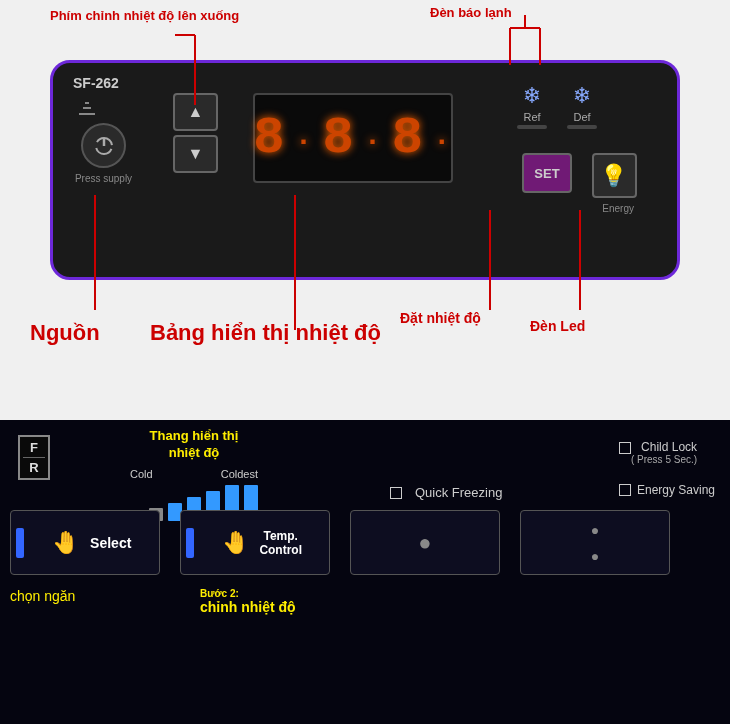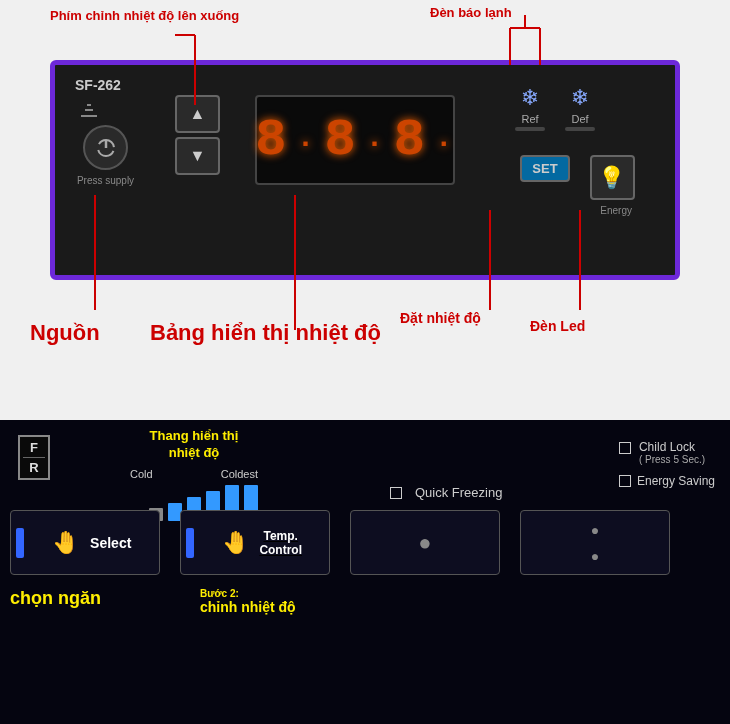--- a/index.html
+++ b/index.html
@@ -22,22 +22,22 @@
     }
 
     
     .controller-panel {
       position: absolute;
       top: 60px;
       left: 50px;
       width: 630px;
       height: 220px;
       background: #1a1a1a;
-      border-radius: 6px;
-      border: 5px solid #6d28d9;
+      border-radius: 20px;
+      border: 3px solid #6d28d9;
     }
 
     .panel-inner {
       position: relative;
       width: 100%;
       height: 100%;
       padding: 15px 20px;
     }
 
     
@@ -169,22 +169,22 @@
       background: #444;
       border-radius: 2px;
     }
 
     
     .set-button {
       position: absolute;
       top: 90px;
       right: 105px;
       width: 50px;
-      height: 27px;
-      background: #0369a1;
+      height: 40px;
+      background: #701a75;
       border: 2px solid #666;
       border-radius: 4px;
       display: flex;
       align-items: center;
       justify-content: center;
       cursor: pointer;
       color: #ccc;
       font-size: 13px;
       font-weight: bold;
     }
@@ -405,21 +405,21 @@
       <div style="width:14px; height:36px; background:#3399ff; border-radius:1px;"></div>
     </div>
   </div>
 
   <div style="position:absolute; top:65px; left:390px; display:flex; align-items:center; gap:13px;">
     <div style="width:12px; height:12px; border:1.5px solid #ccc; background:transparent;"></div>
     <span style="color:#ccc; font-size:13px;">Quick Freezing</span>
   </div>
 
   <div style="position:absolute; top:20px; right:15px;">
-    <div style="display:flex; align-items:flex-start; gap:8px; margin-bottom:9px;">
+    <div style="display:flex; align-items:flex-start; gap:0; margin-bottom:18px;text-align:right;">
       <div style="width:12px; height:12px; border:1.5px solid #ccc; background:transparent; margin-top:2px;"></div>
       <div>
         <div style="color:#ccc; font-size:12px;">Child Lock</div>
         <div style="color:#aaa; font-size:10px;">( Press 5 Sec.)</div>
       </div>
     </div>
     <div style="display:flex; align-items:center; gap:6px;">
       <div style="width:12px; height:12px; border:1.5px solid #ccc; background:transparent;"></div>
       <span style="color:#ccc; font-size:12px;">Energy Saving</span>
     </div>
@@ -429,42 +429,42 @@
 
     <div class="ctrl-button">
       <div class="blue-indicator"></div>
       <span style="font-size:22px; margin-right:6px; margin-left:14px;">🤚</span>
       <span style="color:#fff; font-size:14px; font-weight:bold; margin-left:4px;">Select</span>
     </div>
 
     <div class="ctrl-button">
       <div class="blue-indicator"></div>
       <span style="font-size:22px; margin-right:4px; margin-left:14px;">🤚</span>
-      <div style="text-align:center; margin-left:6px;text-decoration:underline;">
+      <div style="text-align:center; margin-left:6px;">
         <div style="color:#fff; font-size:12px; font-weight:bold;">Temp.</div>
         <div style="color:#fff; font-size:12px; font-weight:bold;">Control</div>
       </div>
     </div>
 
     <div class="empty-button">
       <span style="color:#888; font-size:22px;">●</span>
     </div>
 
     <div class="empty-button">
       <div style="display:flex; flex-direction:column; gap:10px; align-items:center;">
         <span style="color:#888; font-size:14px;">●</span>
         <span style="color:#888; font-size:14px;">●</span>
       </div>
     </div>
 
   </div>
 
   <div style="position:absolute; top:168px; left:10px; display:flex; gap:20px;">
     <div style="width:150px;">
-      <div style="color:#ffee00; font-size:18px; font-weight:bold;">chọn ngăn</div>
+      <div style="color:#ffee00; font-size:14px; font-weight:normal;">chọn ngăn</div>
     </div>
     <div style="width:150px; margin-left:20px;">
       <div style="color:#ffee00; font-size:10px; font-weight:bold;">Bước 2:</div>
       <div style="color:#ffee00; font-size:14px; font-weight:bold;">chỉnh nhiệt độ</div>
     </div>
   </div>
 
 </div>
 
 </body></html>

